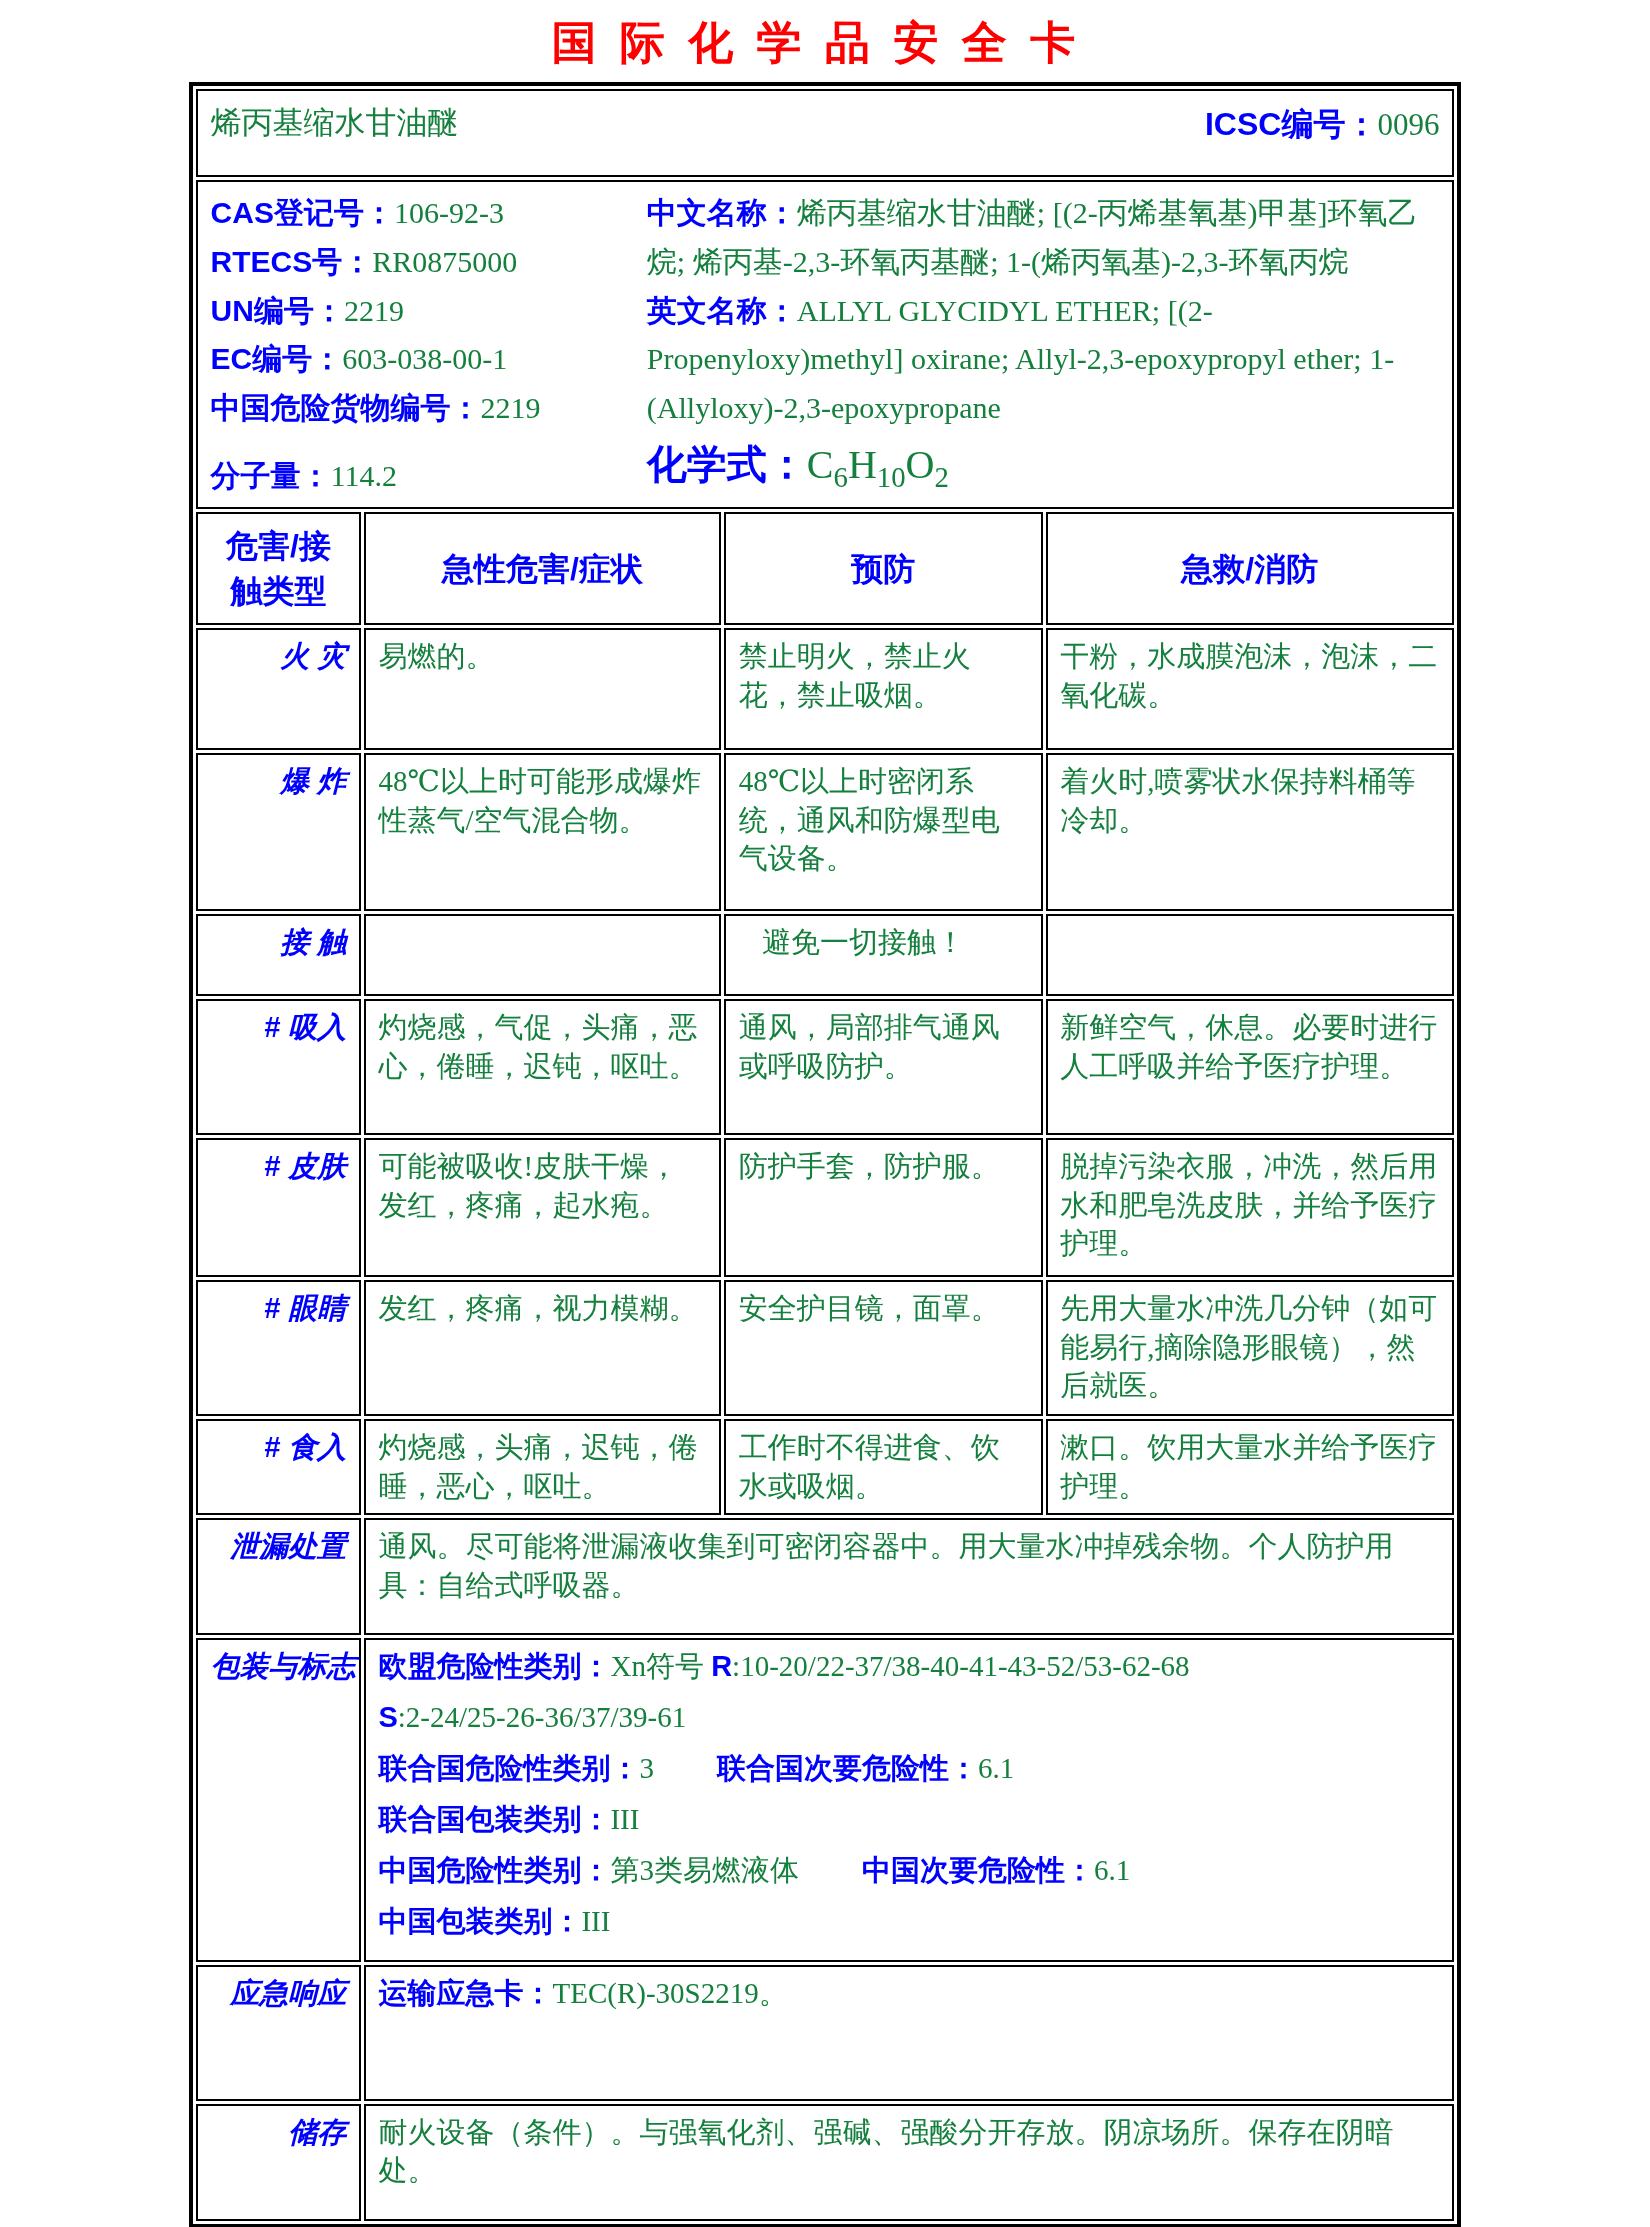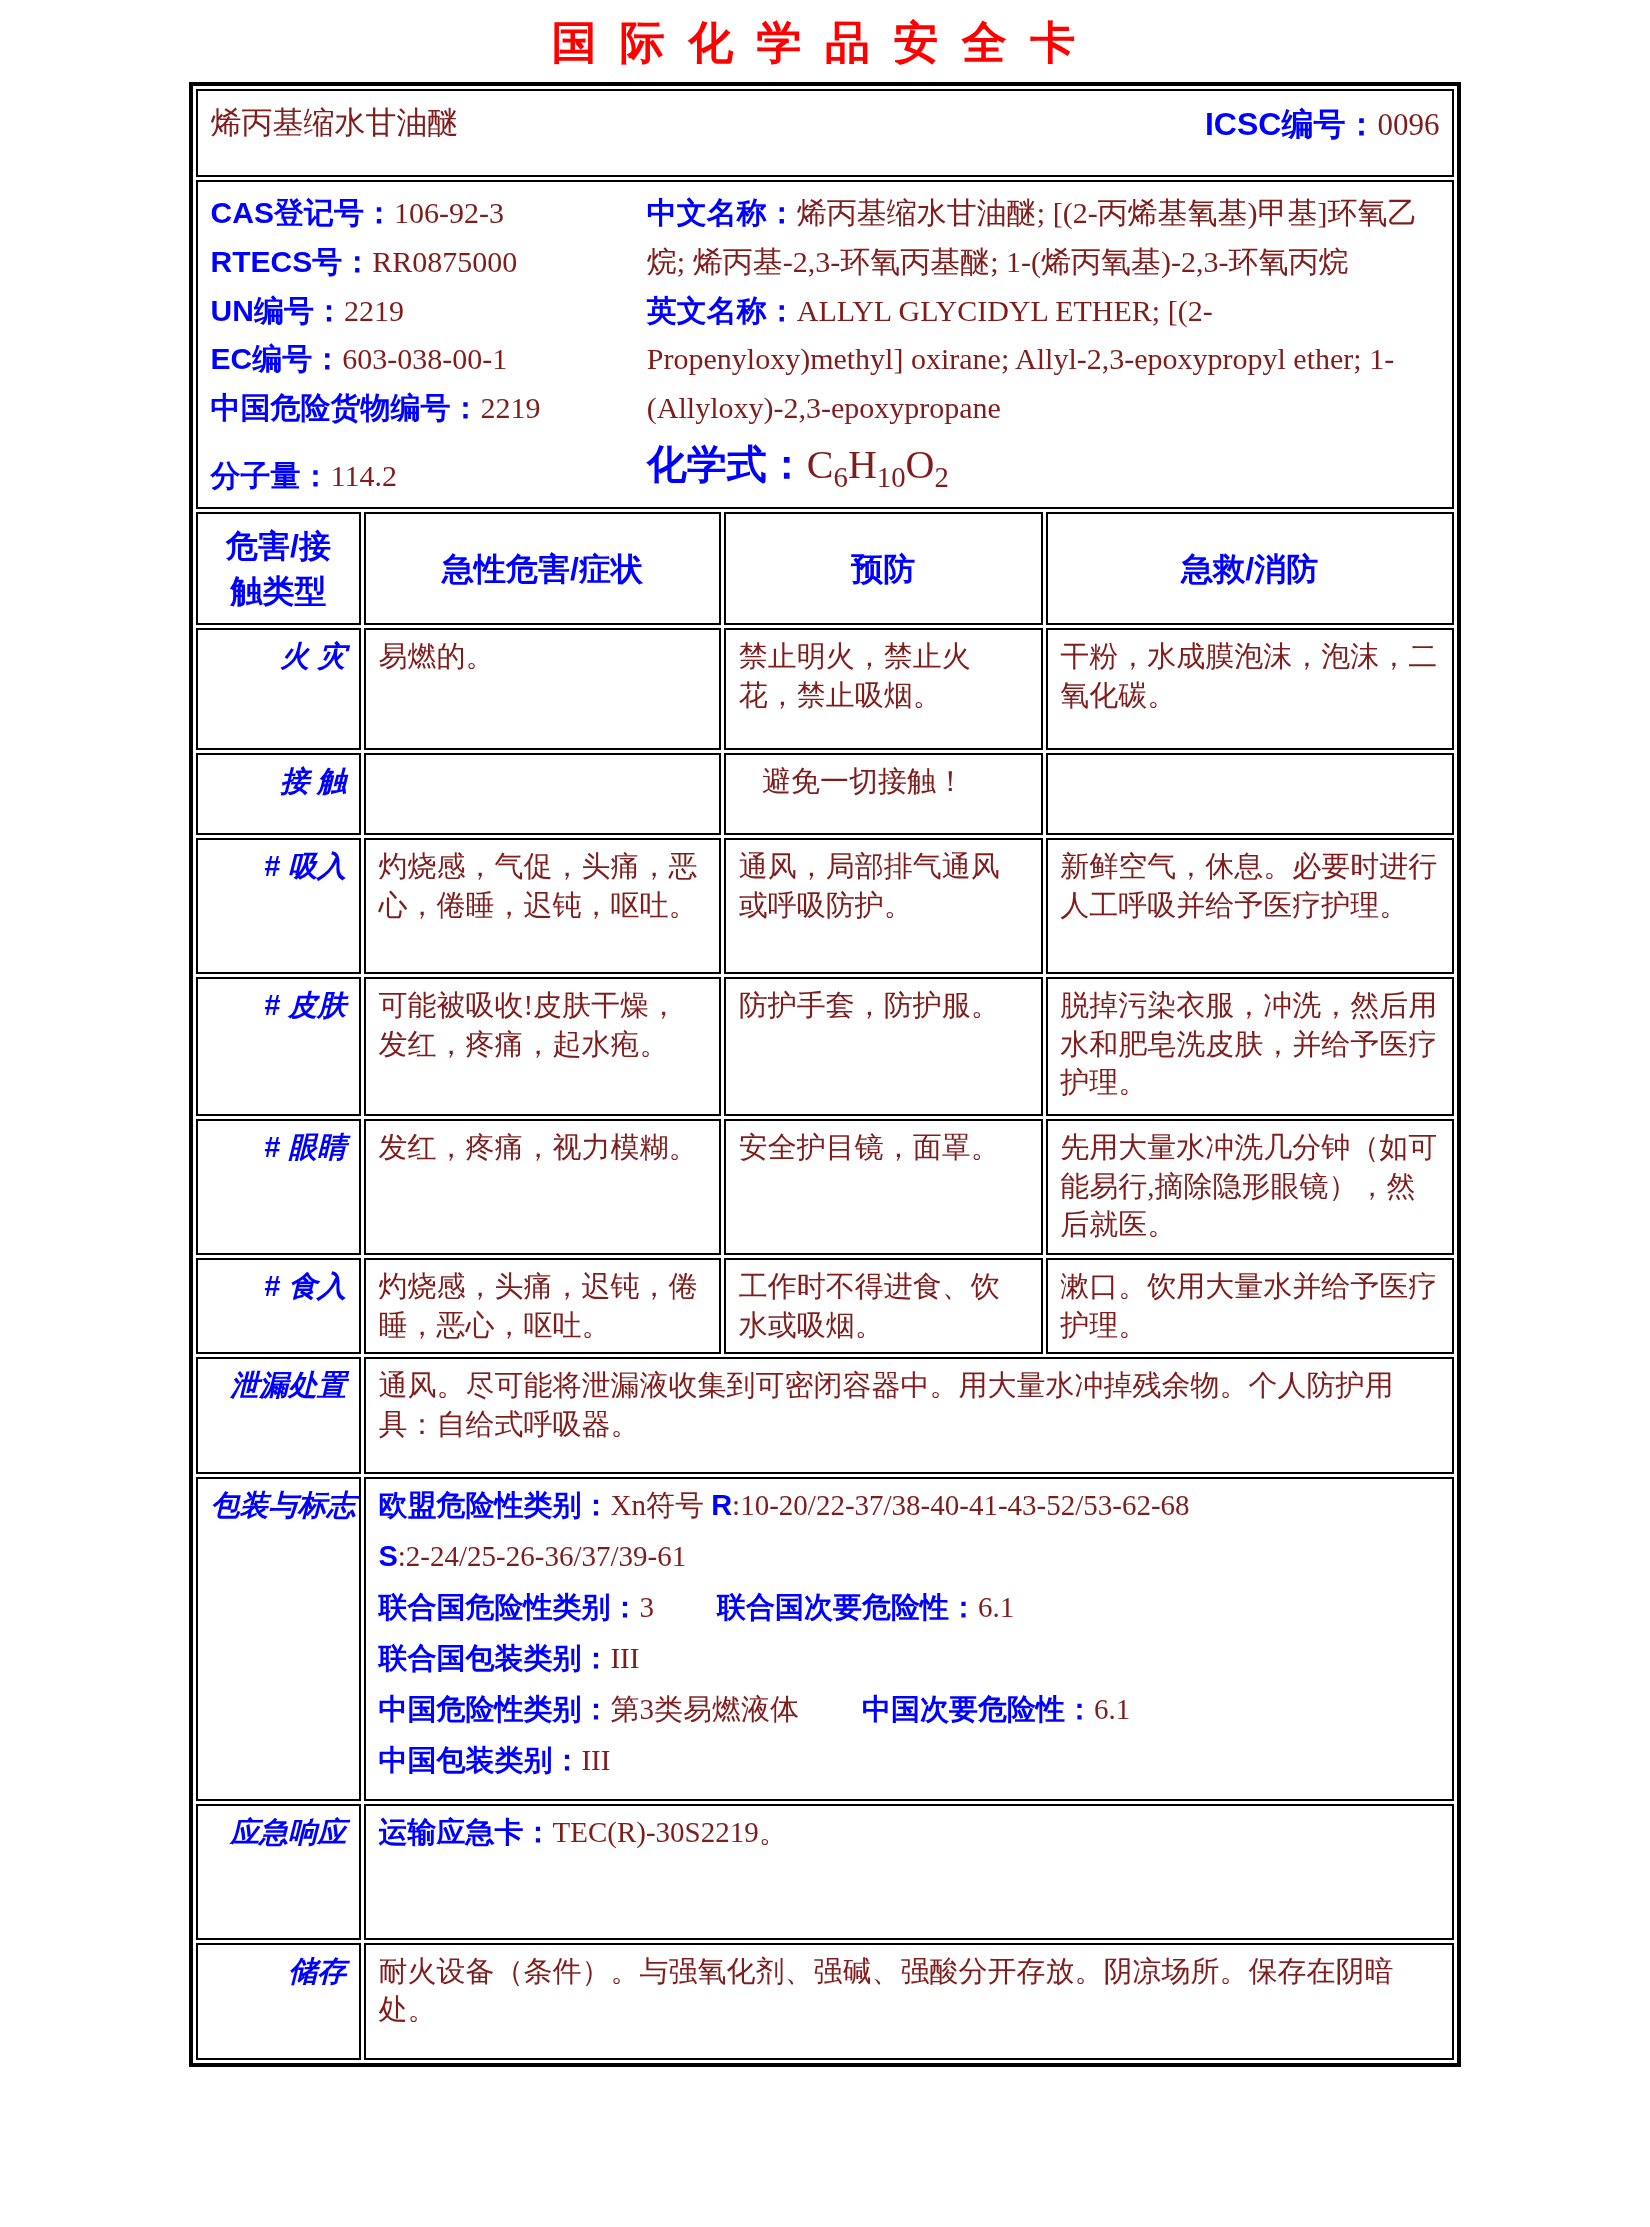--- a/index.html
+++ b/index.html
@@ -42,21 +42,21 @@
     font-size: 29px;
     line-height: 1.32;
     word-break: break-word;
   }
   .blue-label {
     color: #0000ff;
     font-family: Liberation Sans, sans-serif;
     font-weight: bold;
   }
   .black-val {
-    color: #7f1d1d;
+    color: #15803d;
     font-family: "Liberation Serif", "DejaVu Serif", serif;
   }
   
   td.name-row-cell { height: 70px; vertical-align: top; }
   .name-row {
     display: flex;
     justify-content: space-between;
     align-items: flex-start;
     font-size: 31px;
     padding-top: 4.2px;
@@ -191,20 +191,26 @@
       <td>急救/消防</td>
     </tr>
 
     <tr class="r-fire">
       <td class="hz-label">火 灾</td>
       <td class="black-val">易燃的。</td>
       <td class="black-val">禁止明火，禁止火花，禁止吸烟。</td>
       <td class="black-val">干粉，水成膜泡沫，泡沫，二氧化碳。</td>
     </tr>
 
+    <tr class="r-explosion">
+      <td class="hz-label">爆 炸</td>
+      <td class="black-val">48℃以上时可能形成爆炸性蒸气/空气混合物。</td>
+      <td class="black-val">48℃以上时密闭系统，通风和防爆型电气设备。</td>
+      <td class="black-val">着火时,喷雾状水保持料桶等冷却。</td>
+    </tr>
 
     <tr class="r-exposure">
       <td class="hz-label">接 触</td>
       <td class="black-val"></td>
       <td class="black-val">避免一切接触！</td>
       <td class="black-val"></td>
     </tr>
 
     <tr class="r-inhale">
       <td class="hz-label"># 吸入</td>

